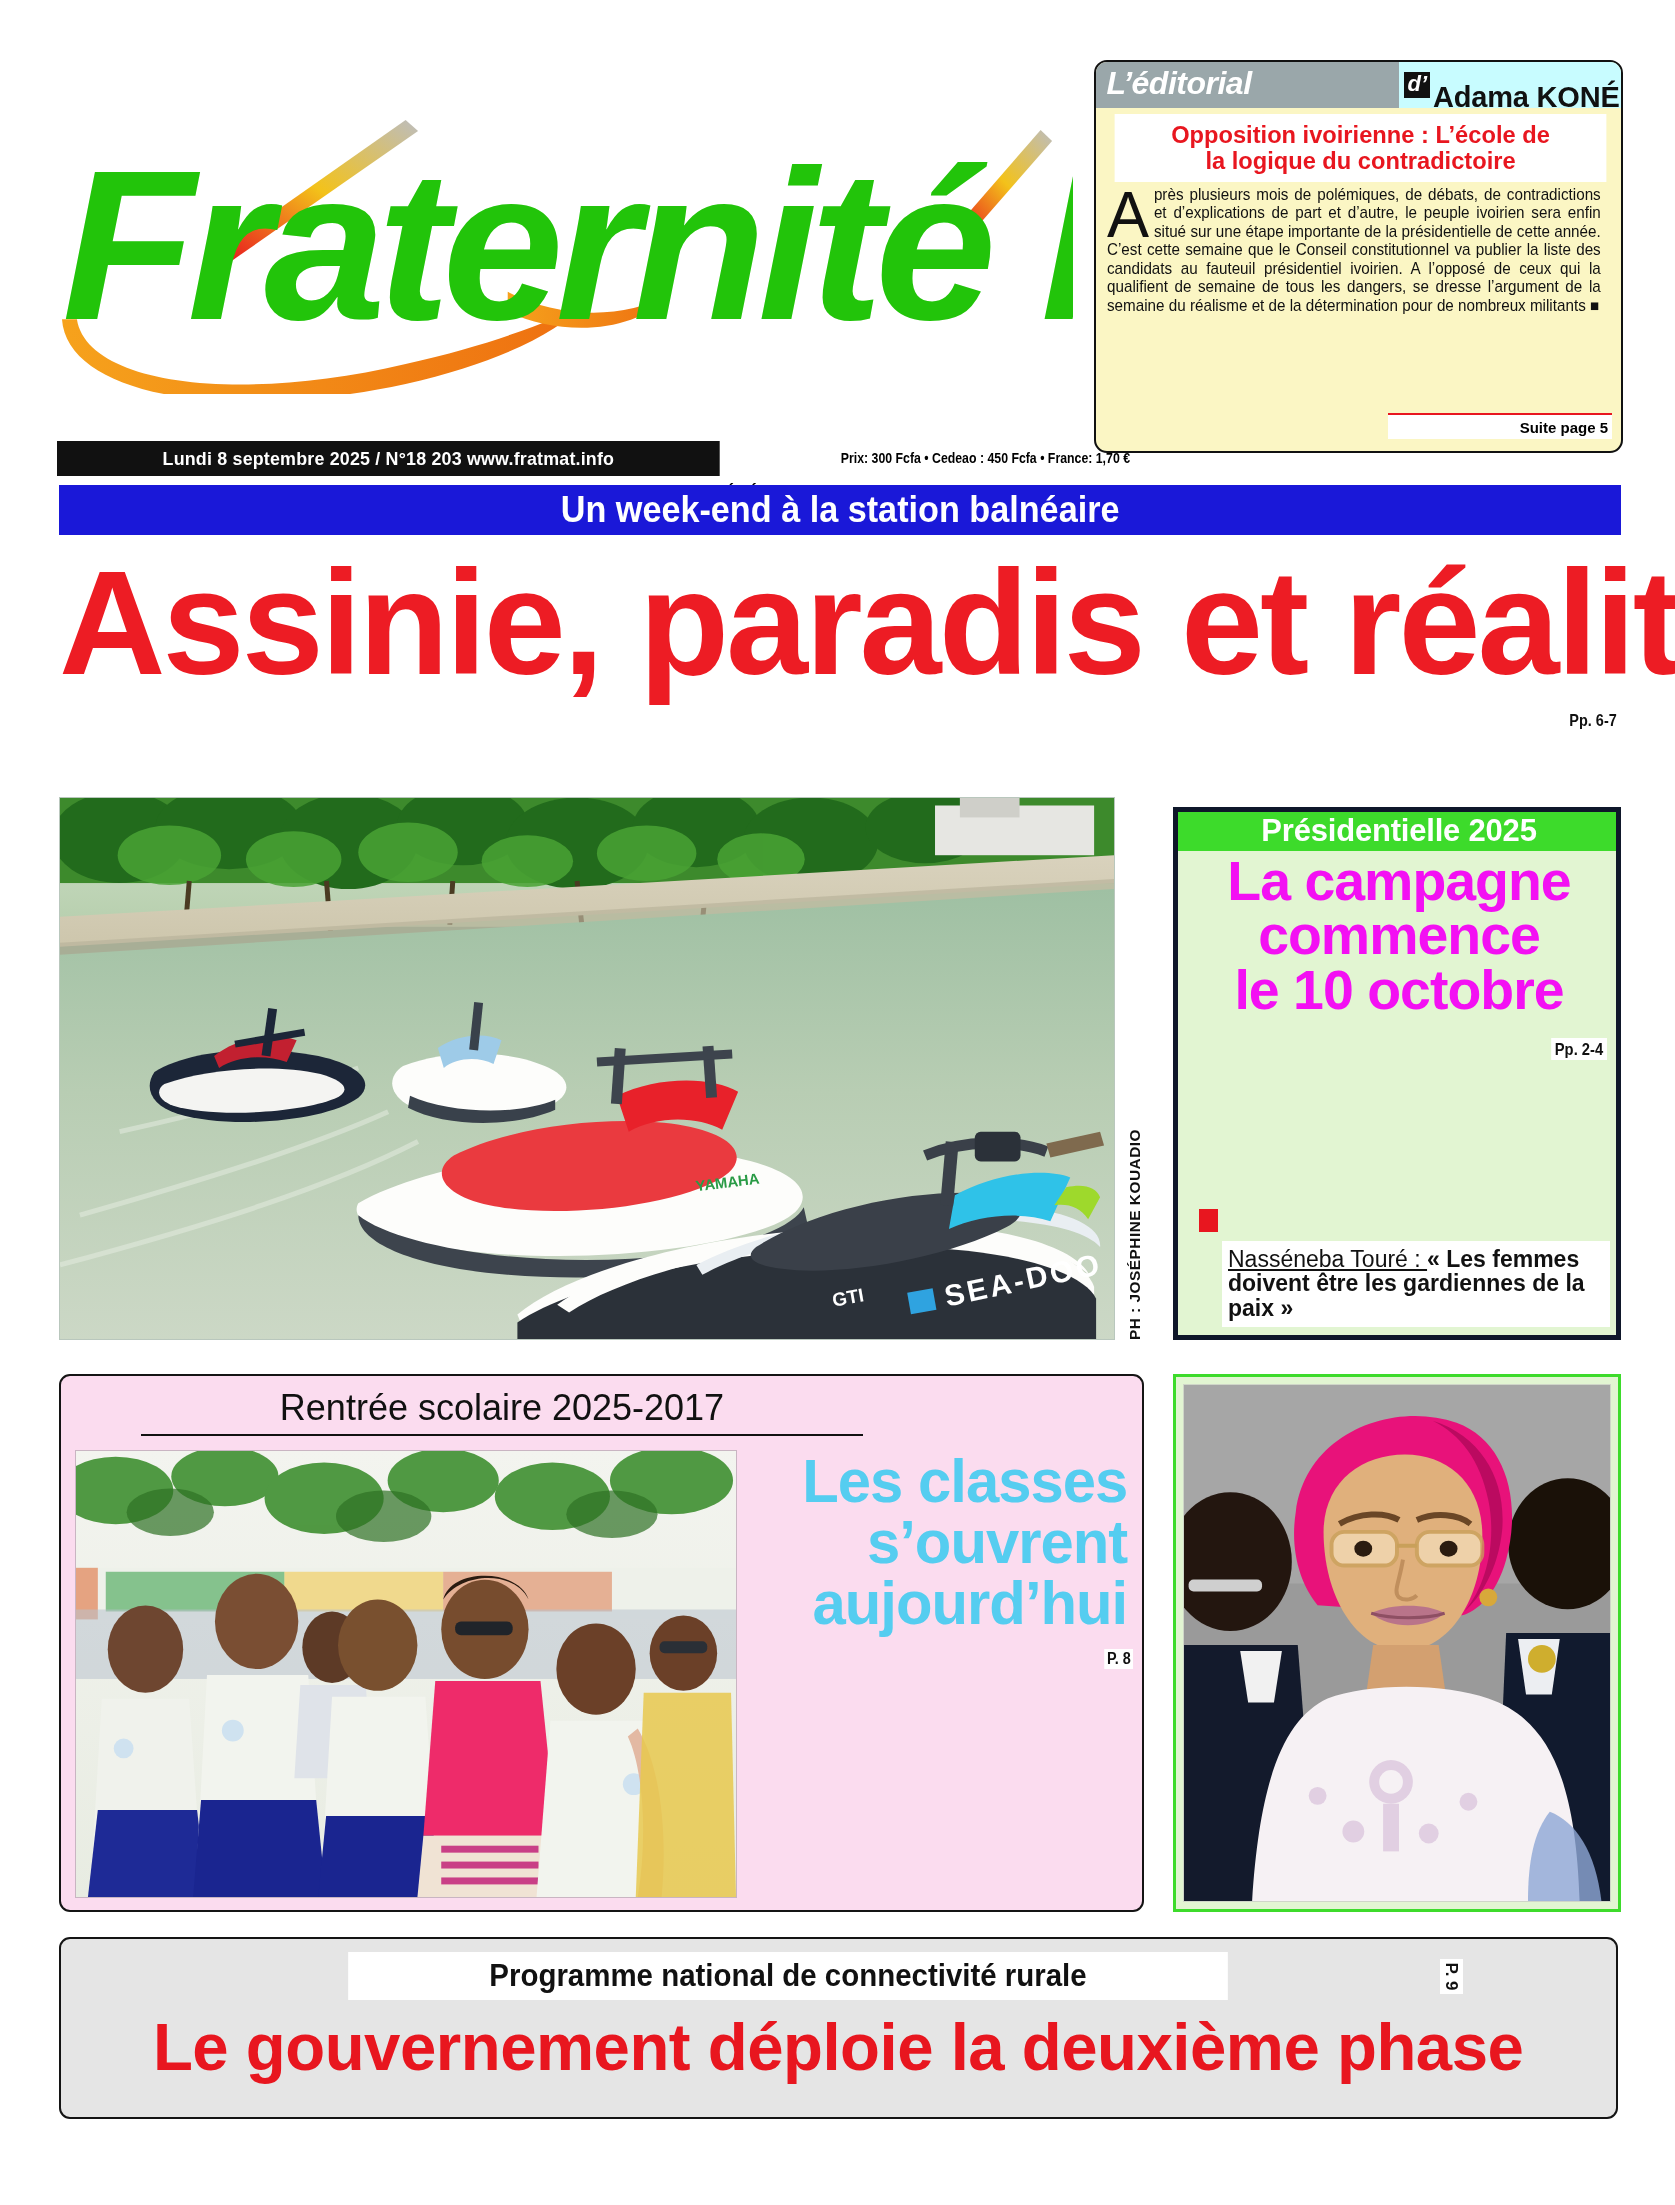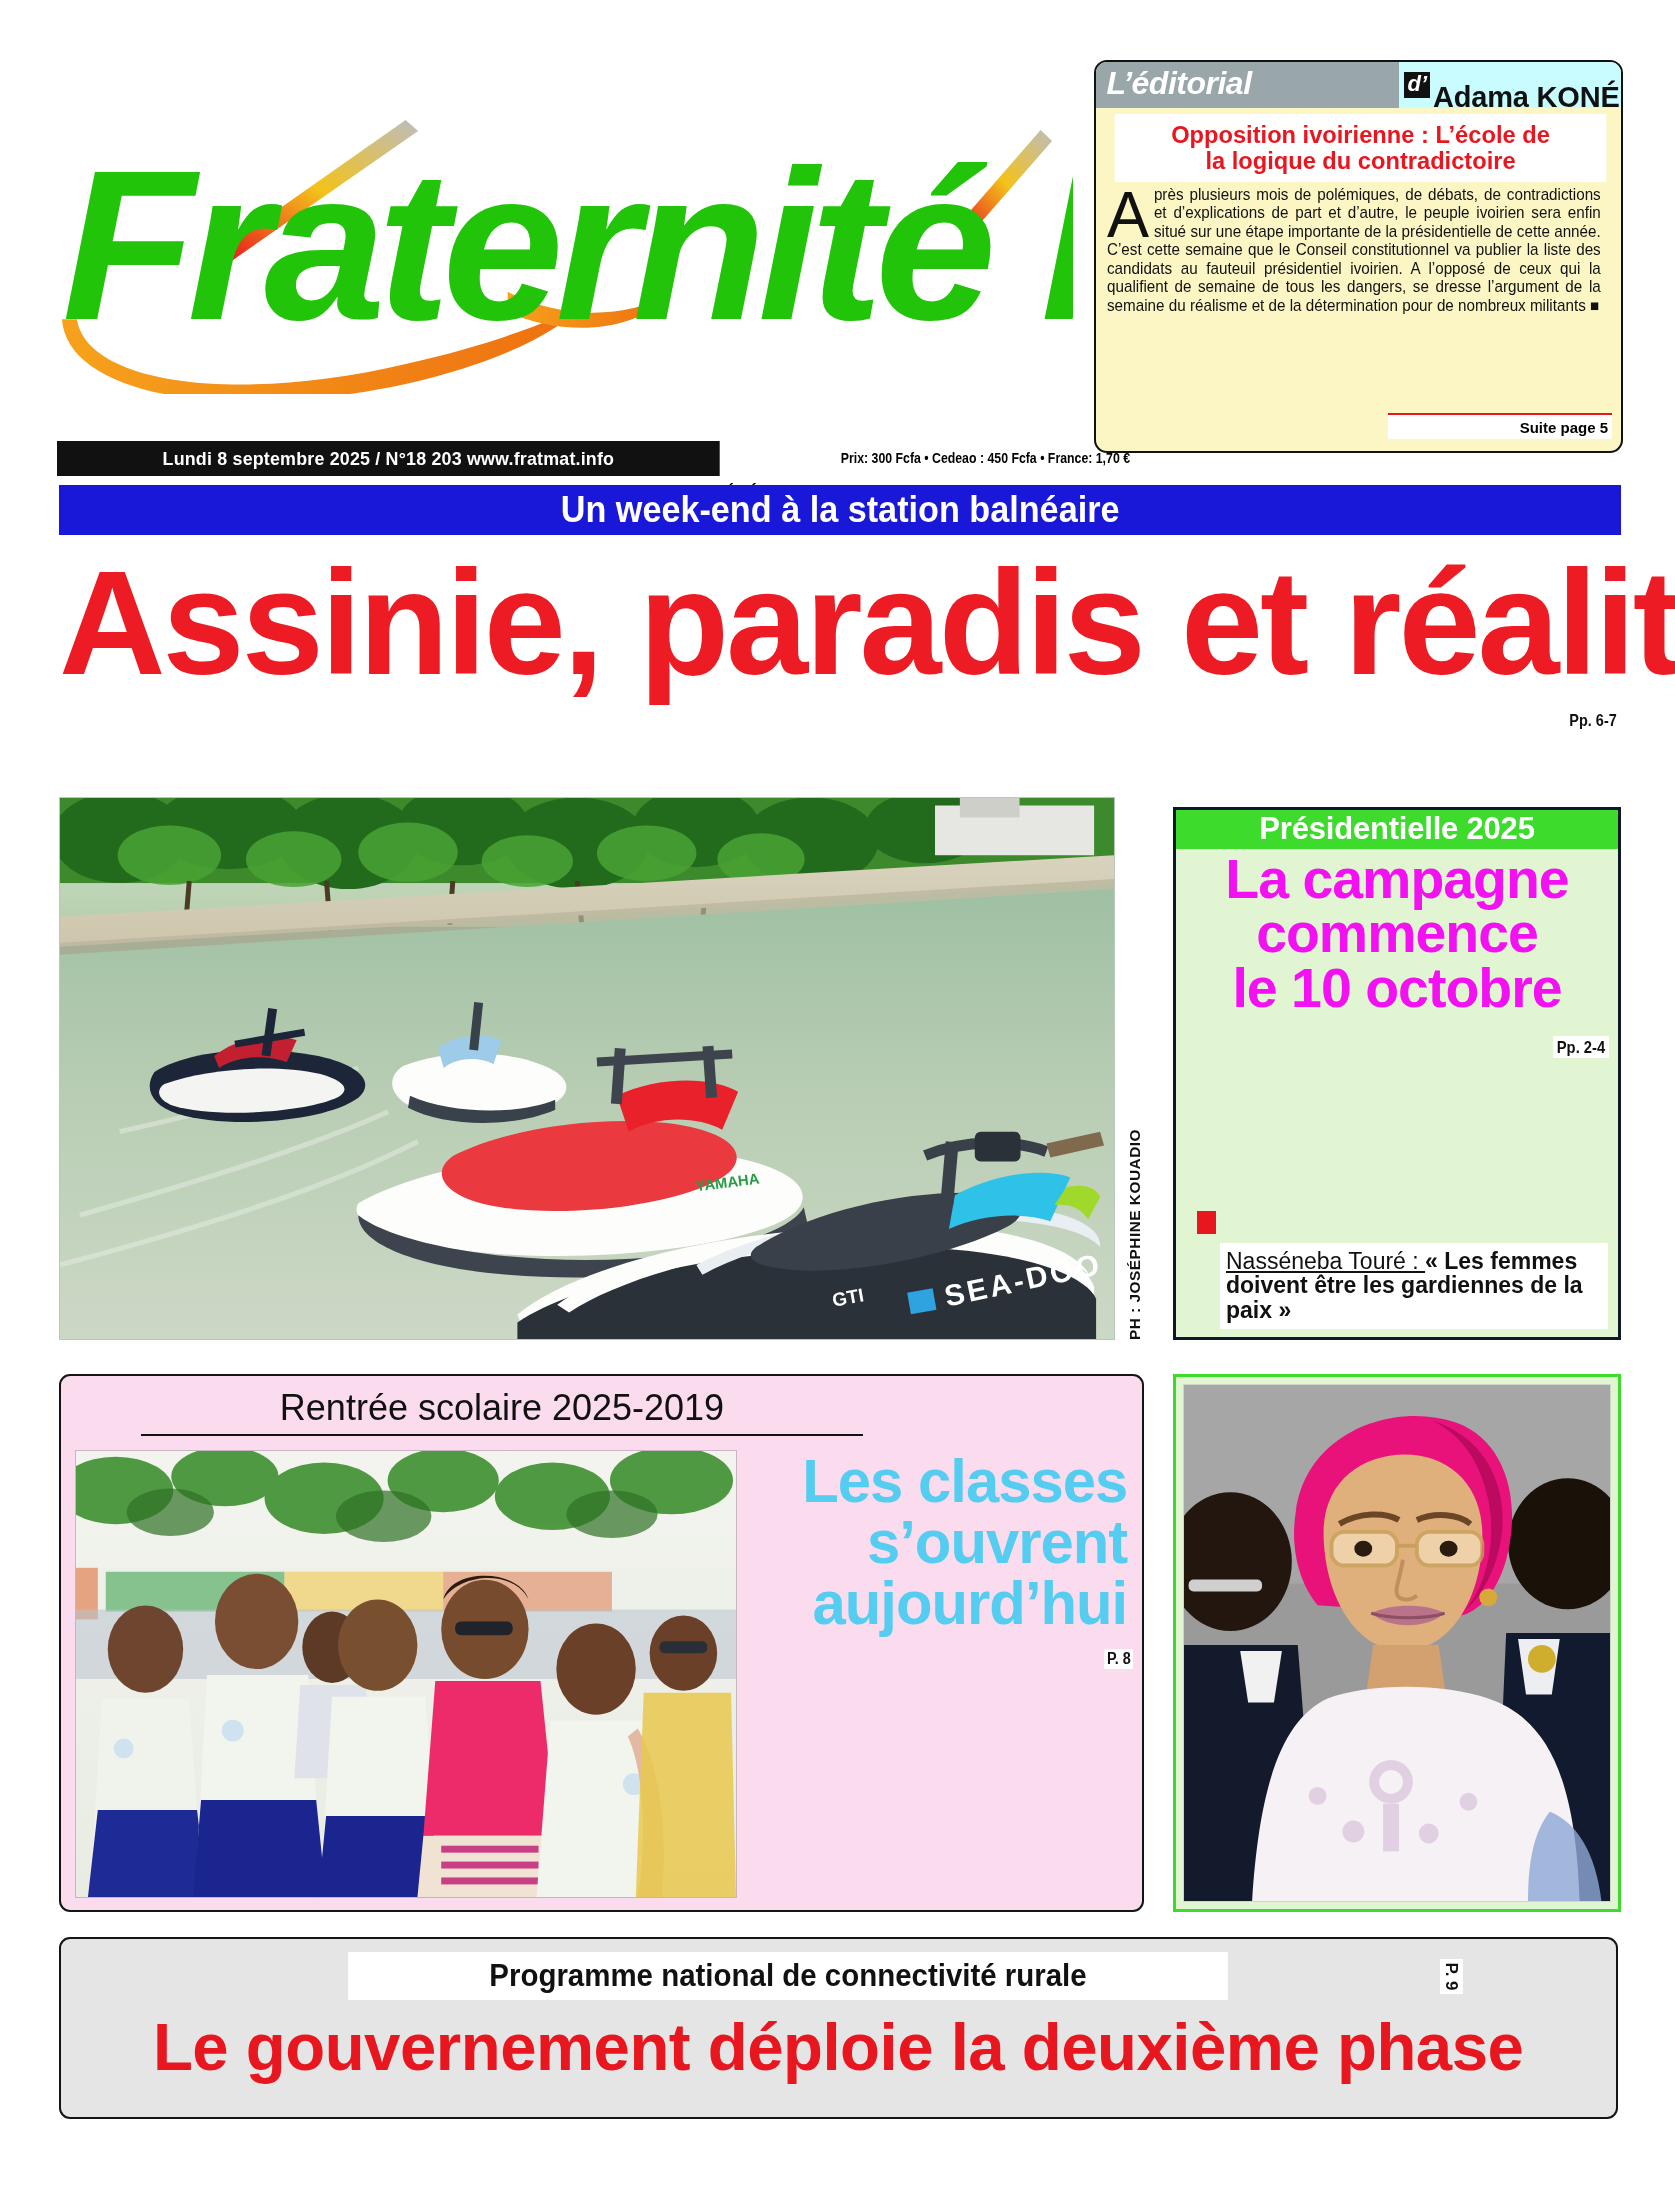--- a/index.html
+++ b/index.html
@@ -113,21 +113,21 @@
     display:flex;align-items:flex-end;justify-content:center;
   }
   .photocredit span{
     writing-mode:vertical-rl;transform:rotate(180deg);
     font-size:15.4px;font-weight:bold;color:#111;letter-spacing:0.5px;white-space:nowrap;
   }
 
   
   .presbox{
     position:absolute;left:1173px;top:807px;width:448px;height:533px;
-    background:#e2f5d2;border:3px solid #0f172a;box-sizing:border-box;overflow:hidden;
+    background:#e2f5d2;border:5px solid #0f172a;box-sizing:border-box;overflow:hidden;
   }
   .presbox-head{
     position:absolute;left:-0.5px;top:-0.5px;width:443px;height:39px;
     background:#3ddb2b;color:#fff;font-weight:bold;font-size:31px;
     display:flex;align-items:center;justify-content:center;letter-spacing:-0.2px;
   }
   .presbox-title{
     position:absolute;left:8px;top:42px;width:426px;
     color:#f310f3;font-weight:bold;font-size:56px;line-height:.97;
     text-align:center;letter-spacing:-1px;
@@ -420,21 +420,21 @@
       <div>le 10 octobre</div>
     </div>
     <div class="pp24">Pp. 2-4</div>
     <div class="redsq"></div>
     <div class="quotebox">
       <span class="quote-name">Nasséneba Touré : </span><span>« Les femmes doivent être les gardiennes de la paix »</span>
     </div>
   </div>
 
   <div class="rentree">
-    <div class="rentree-title">Rentrée scolaire 2025-2019</div>
+    <div class="rentree-title">Rentrée scolaire 2025-2017</div>
 
     <div class="rentree-photo">
       <svg viewBox="0 0 665 450" preserveAspectRatio="xMidYMid slice" role="img" aria-label="schoolgirls group photo">
         <defs>
           <linearGradient id="bgw" x1="0" y1="0" x2="0" y2="1">
             <stop offset="0" stop-color="#f3f4ef"></stop>
               <stop offset="1" stop-color="#e8ece2"></stop>
           </linearGradient>
         </defs>
         <rect width="665" height="450" fill="url(#bgw)"></rect>

